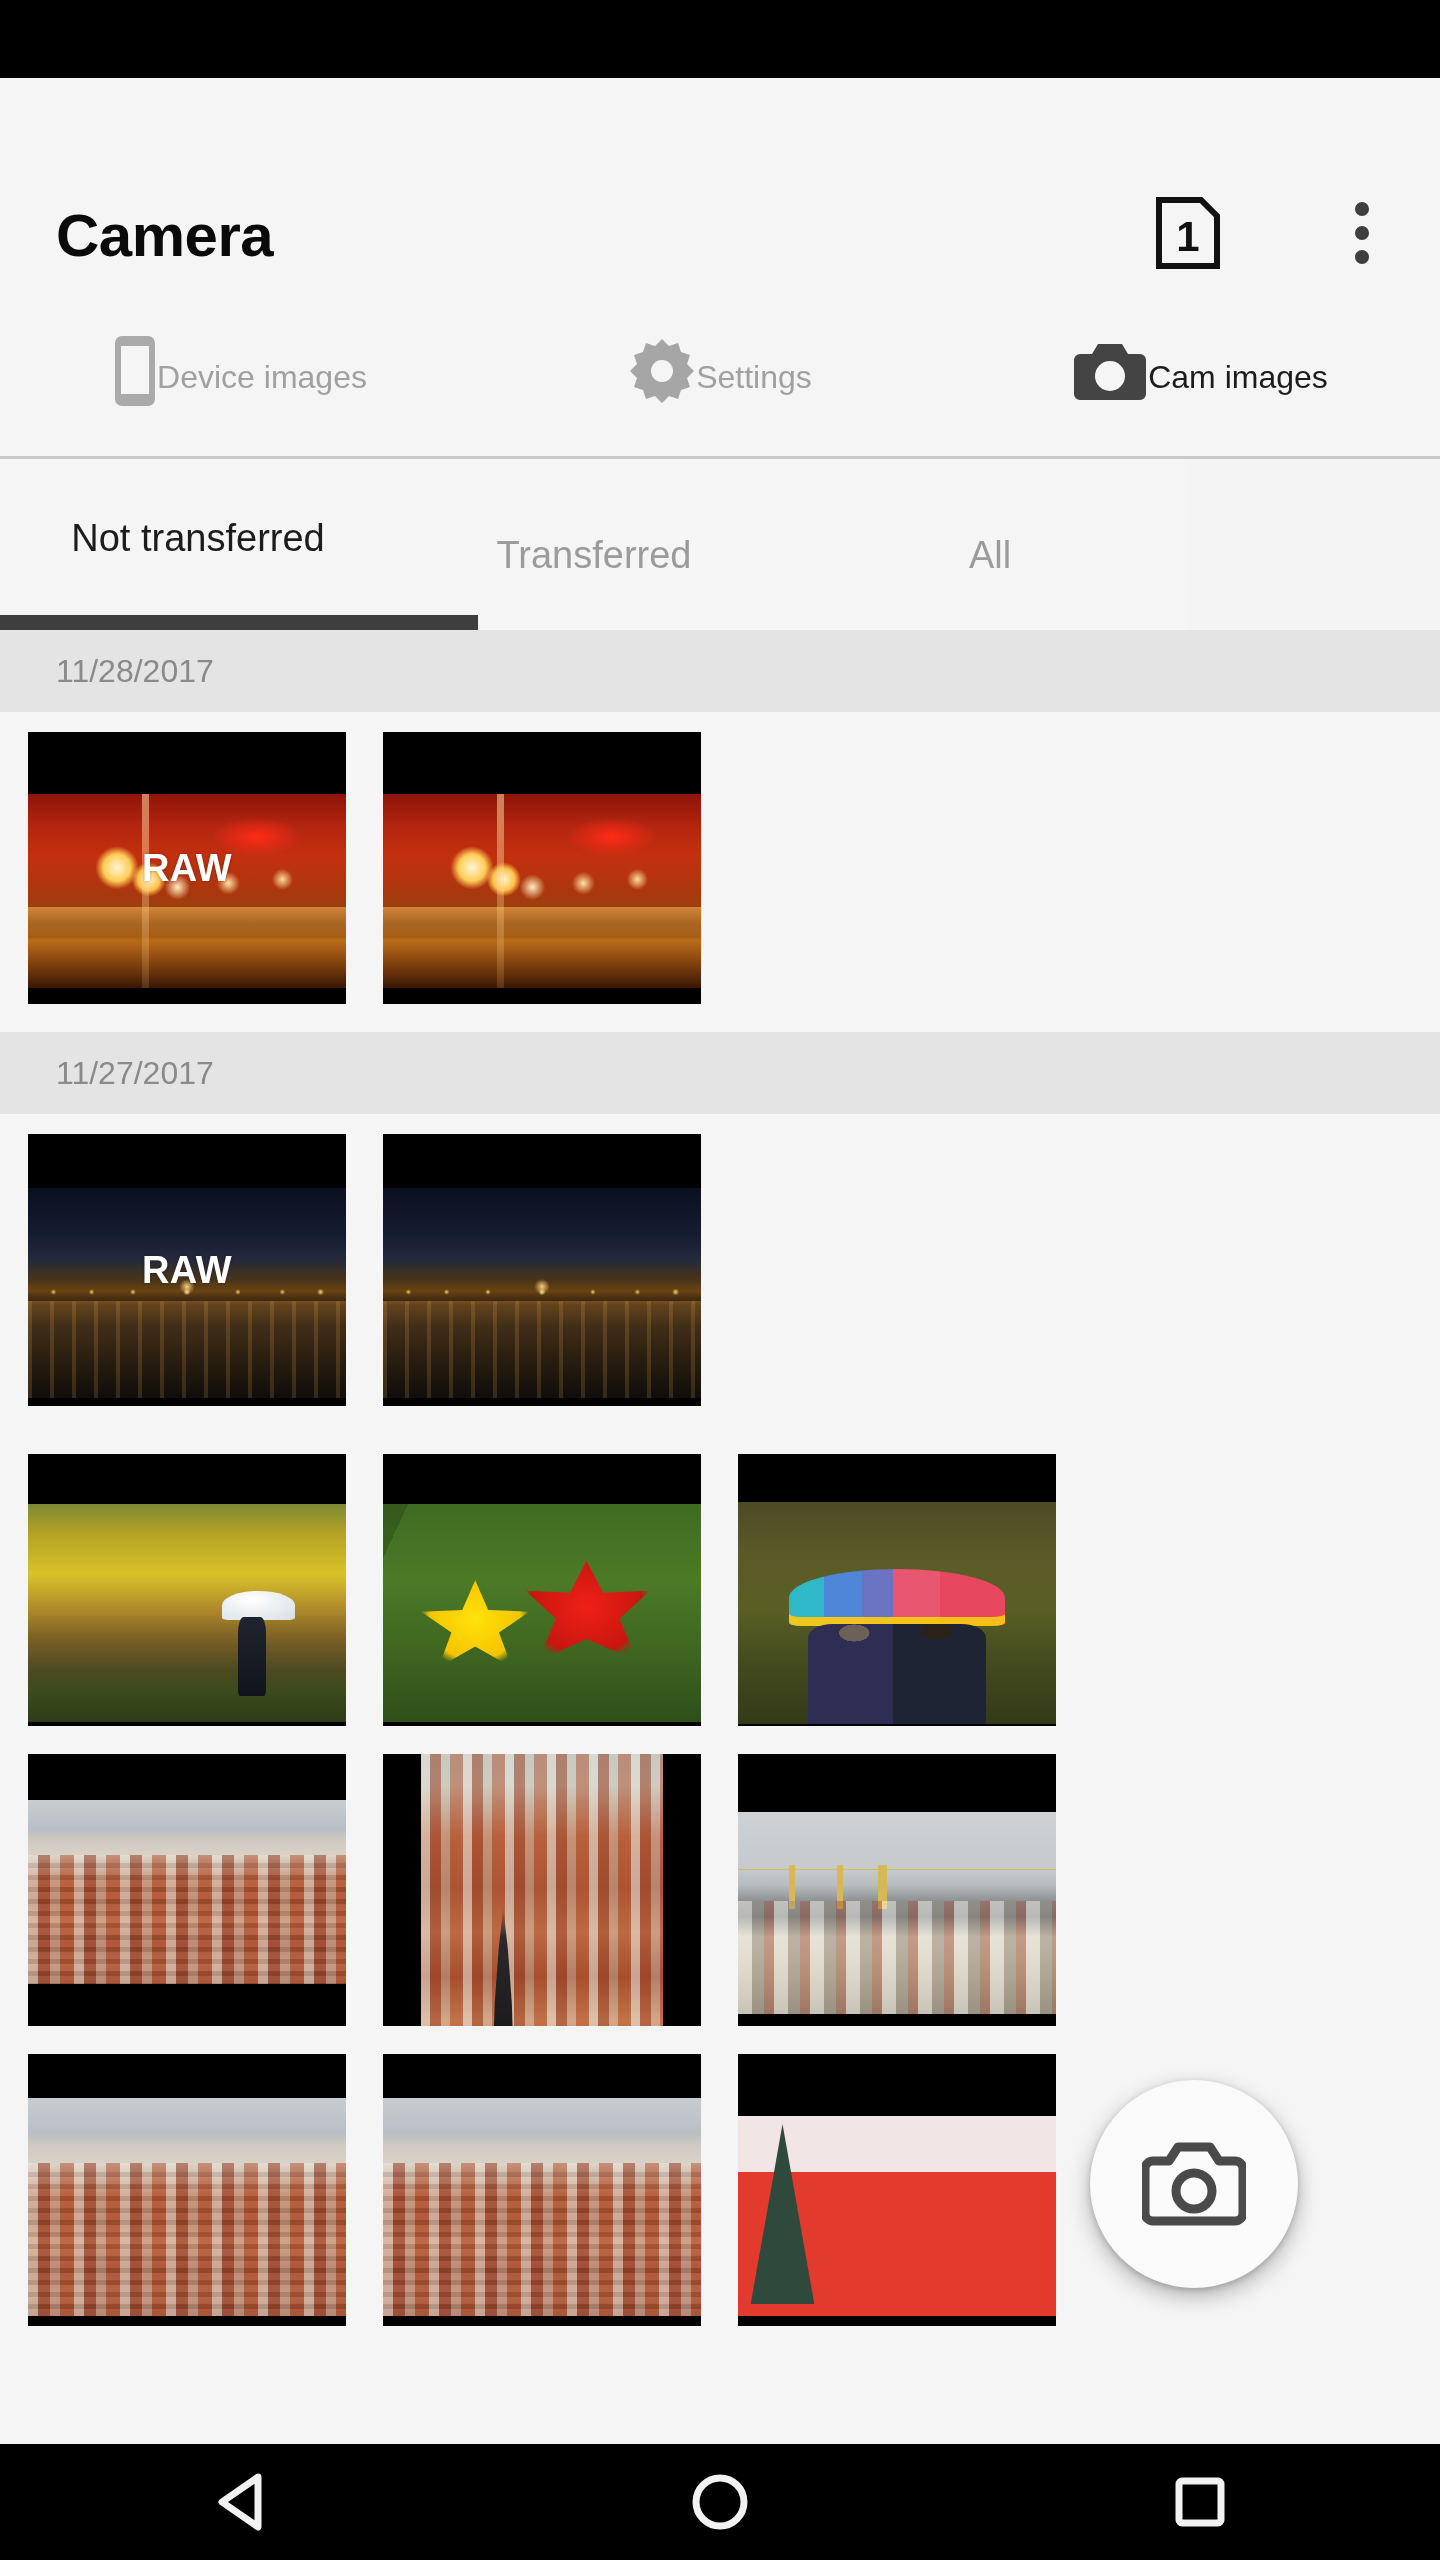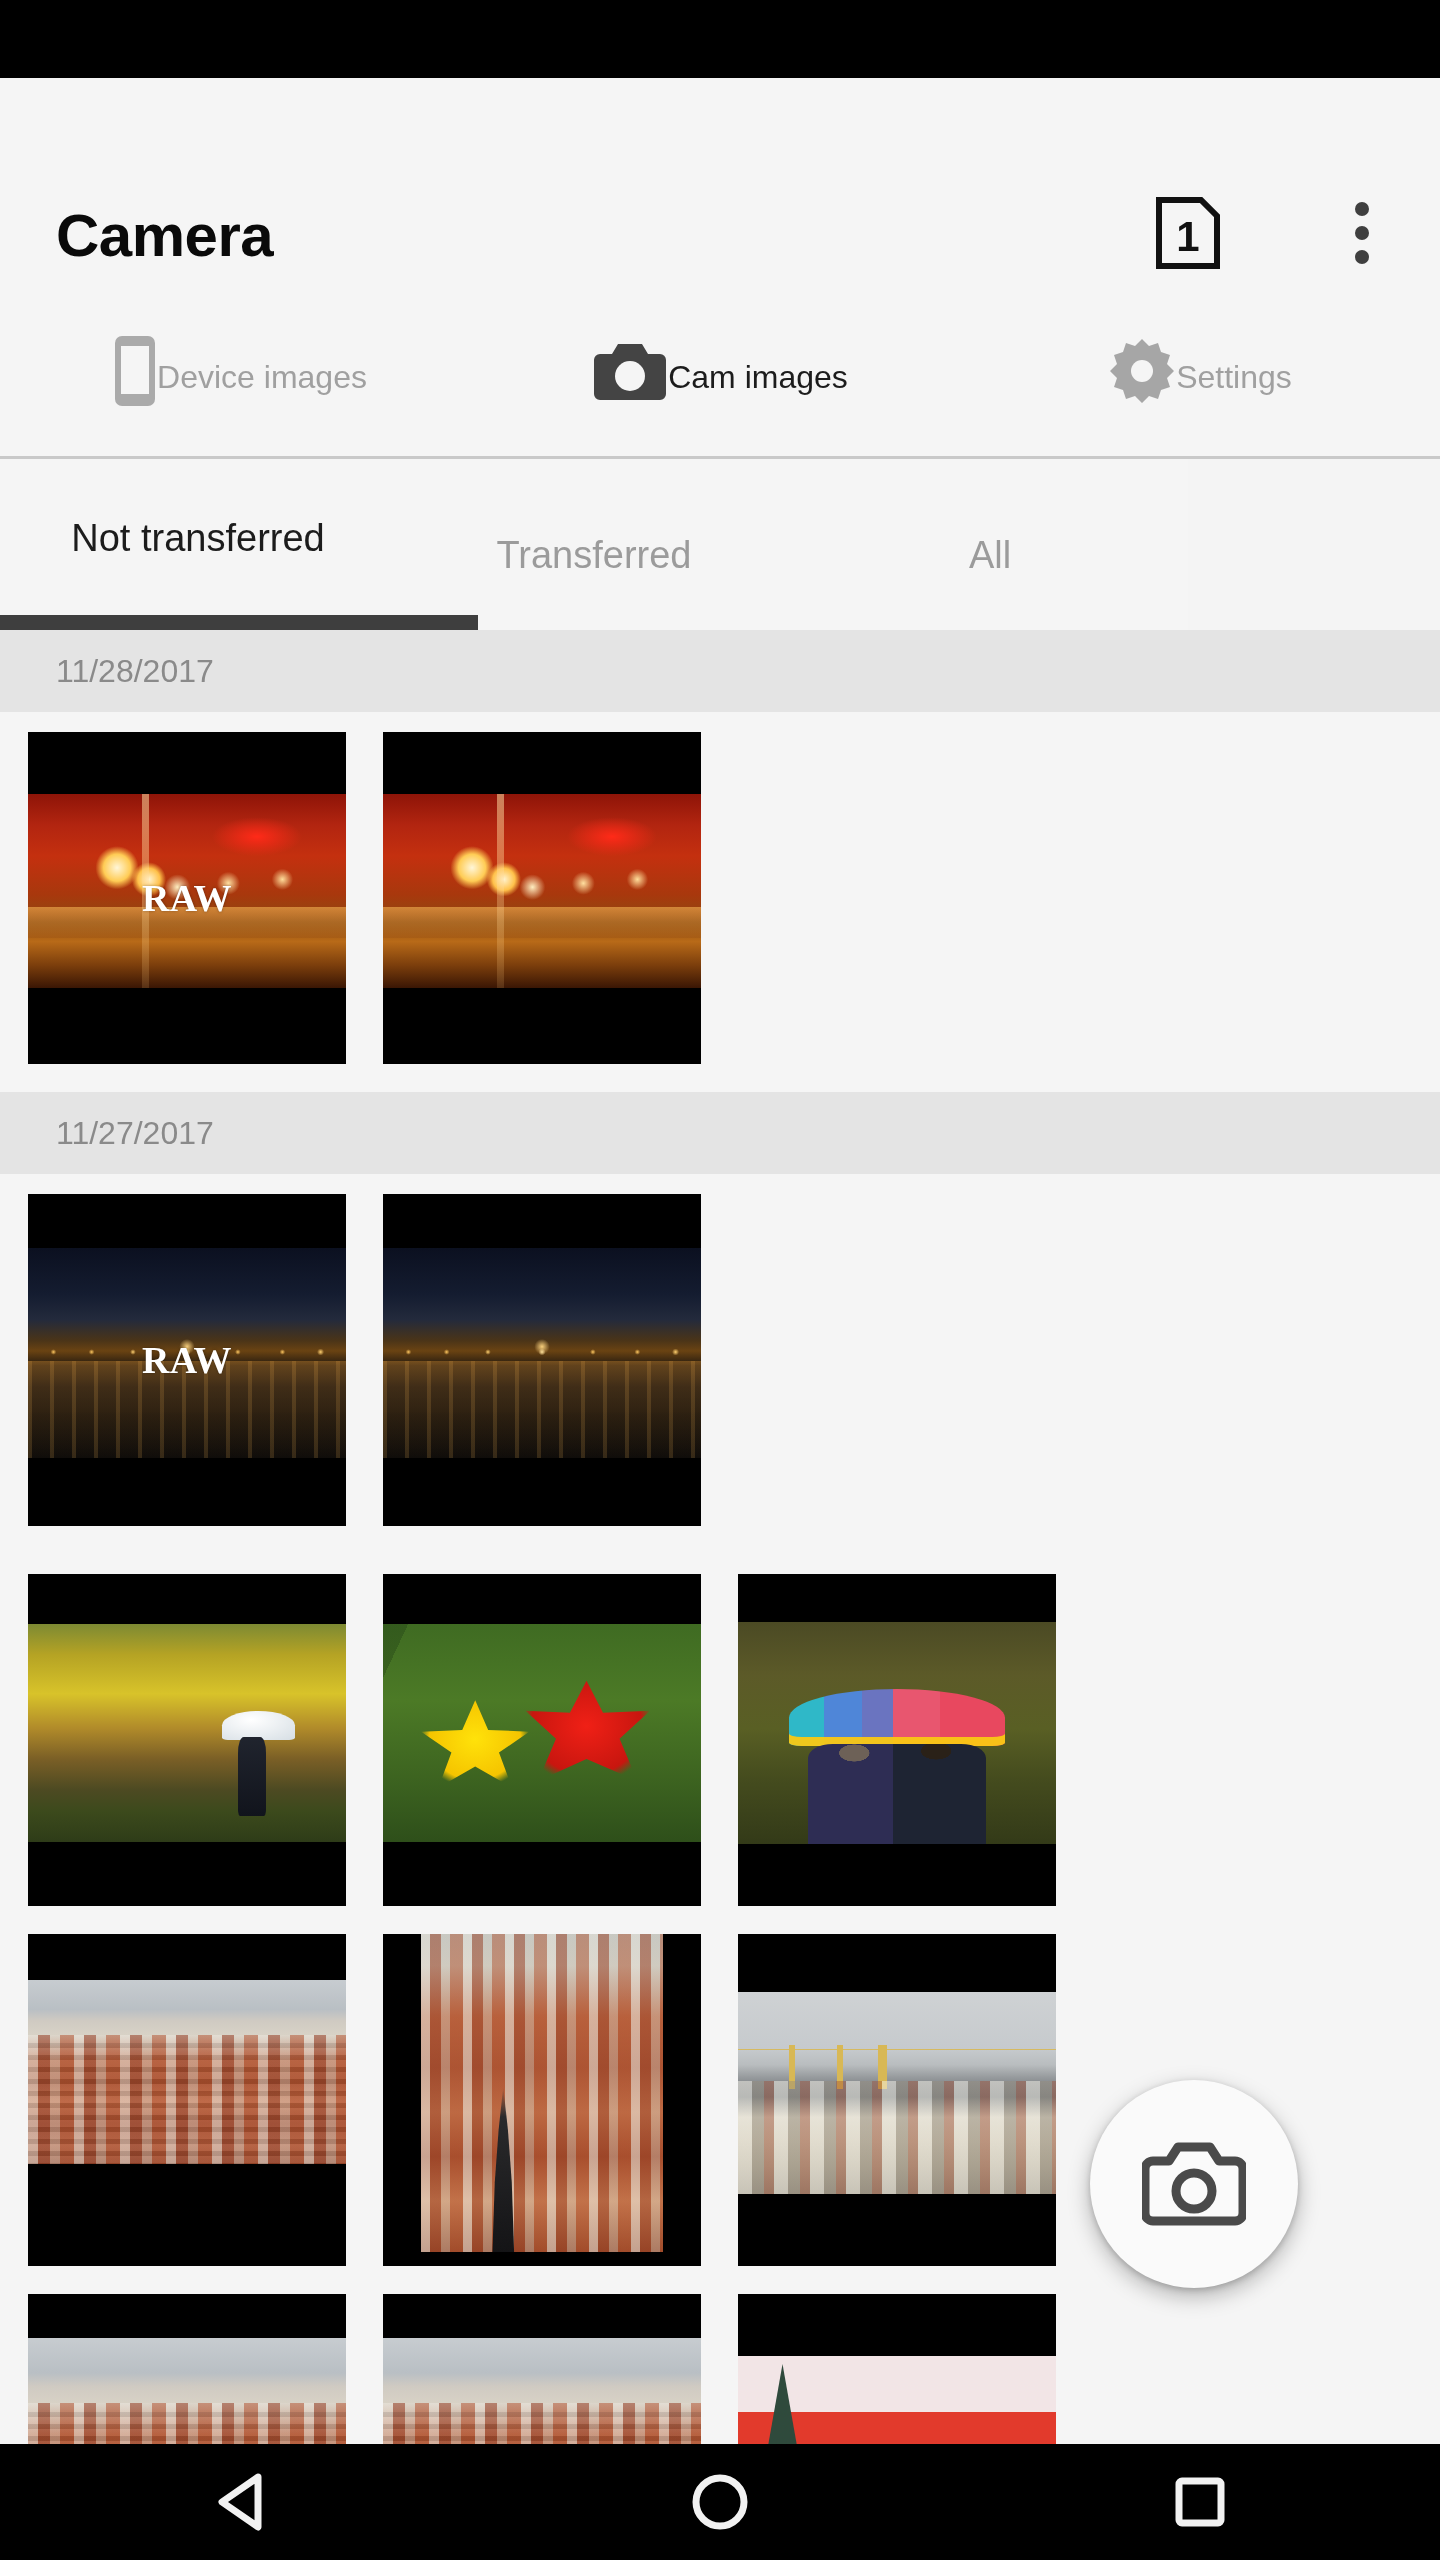--- a/index.html
+++ b/index.html
@@ -177,26 +177,25 @@
   .grid {
     display: flex;
     flex-wrap: wrap;
     padding: 20px 0 0 28px;
     box-sizing: border-box;
     width: 1440px;
   }
   .thumb {
     position: relative;
     width: 318px;
-    height: 332px;
+    height: 272px;
     margin: 0 37px 28px 0;
     background: #000000;
     overflow: hidden;
     flex: 0 0 auto;
-    font-family: Liberation Serif, serif;
   }
   .thumb .photo {
     position: absolute;
     left: 0;
     width: 318px;
     overflow: hidden;
   }
   .thumb .raw-badge {
     position: absolute;
     left: 50%;
@@ -509,38 +508,38 @@
     <div class="icon-tab inactive">
       <span class="glyph">
         <svg width="44" height="74" viewBox="0 0 44 74">
           <rect x="2" y="2" width="40" height="70" rx="7" fill="#aaaaaa"></rect>
           <rect x="8" y="12" width="28" height="48" fill="#f5f5f5"></rect>
         </svg>
       </span>
       <span class="tab-label">Device images</span>
     </div>
 
+    <div class="icon-tab inactive">
+      <span class="glyph">
+        <svg width="68" height="68" viewBox="0 0 68 68">
+          <path d="M34 2 l7 7 9-3 3 9 9 3-3 9 7 7-7 7 3 9-9 3-3 9-9-3-7 7-7-7-9 3-3-9-9-3 3-9-7-7 7-7-3-9 9-3 3-9 9 3z" fill="#a6a6a6"></path>
+          <circle cx="34" cy="34" r="11" fill="#f5f5f5"></circle>
+        </svg>
+      </span>
+      <span class="tab-label">Settings</span>
+    </div>
+
     <div class="icon-tab active">
       <span class="glyph">
         <svg width="76" height="62" viewBox="0 0 76 62">
           <path d="M26 4 h24 l6 10 h12 a6 6 0 0 1 6 6 v34 a6 6 0 0 1 -6 6 H8 a6 6 0 0 1 -6 -6 V20 a6 6 0 0 1 6 -6 h12 z" fill="#444444"></path>
           <circle cx="38" cy="36" r="15" fill="#f5f5f5"></circle>
         </svg>
       </span>
       <span class="tab-label">Cam images</span>
-    </div>
-
-    <div class="icon-tab inactive">
-      <span class="glyph">
-        <svg width="68" height="68" viewBox="0 0 68 68">
-          <path d="M34 2 l7 7 9-3 3 9 9 3-3 9 7 7-7 7 3 9-9 3-3 9-9-3-7 7-7-7-9 3-3-9-9-3 3-9-7-7 7-7-3-9 9-3 3-9 9 3z" fill="#a6a6a6"></path>
-          <circle cx="34" cy="34" r="11" fill="#f5f5f5"></circle>
-        </svg>
-      </span>
-      <span class="tab-label">Settings</span>
     </div>
   </div>
   <div class="tabs-divider"></div>
 
   <div class="text-tabs">
     <div class="text-tab active">Not transferred</div>
     <div class="text-tab inactive">Transferred</div>
     <div class="text-tab inactive">All</div>
   </div>
   <div class="tab-indicator"></div>

